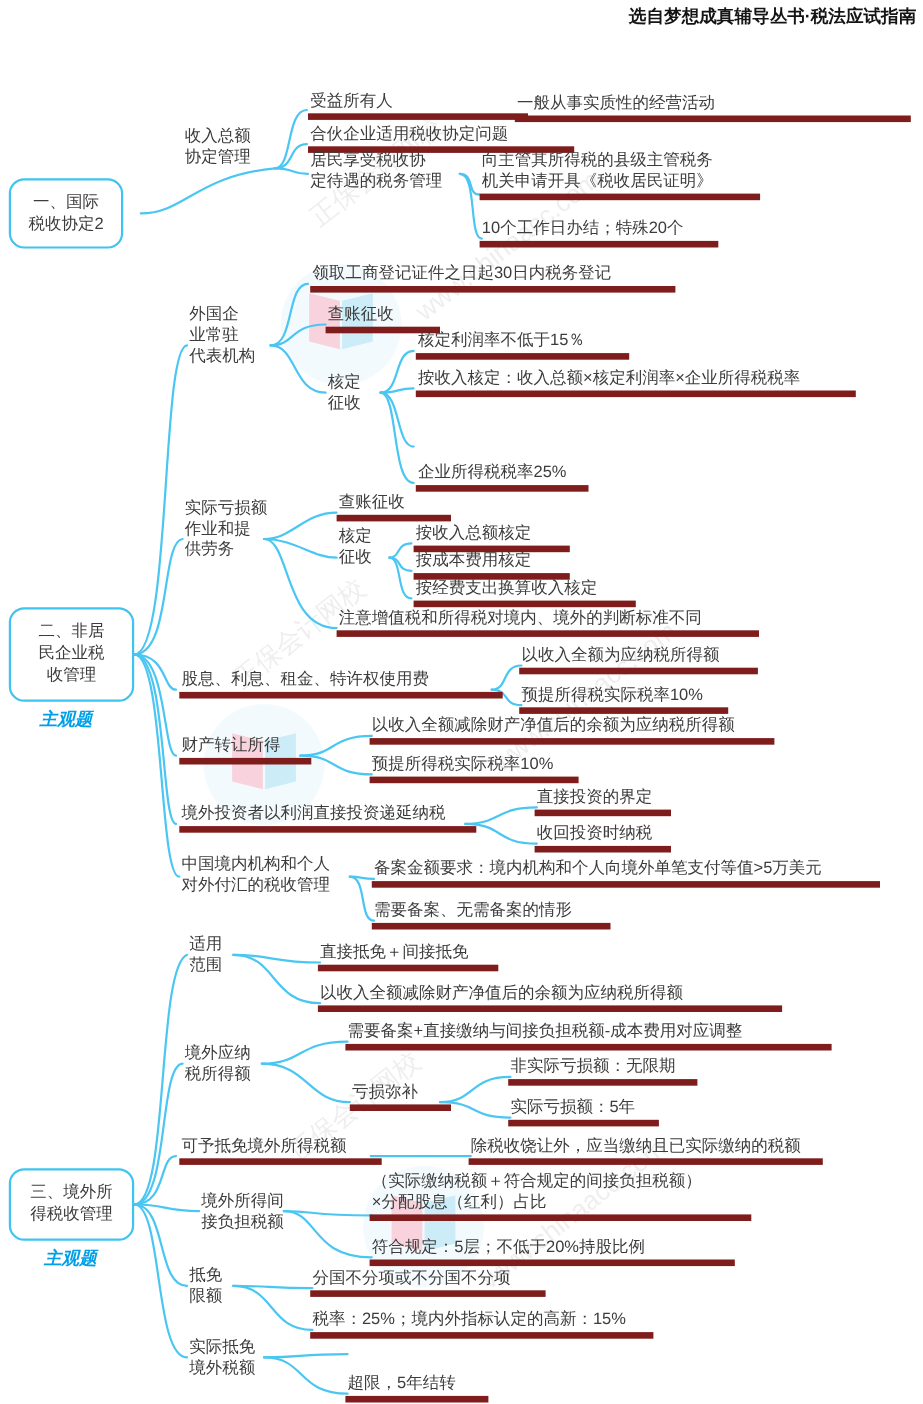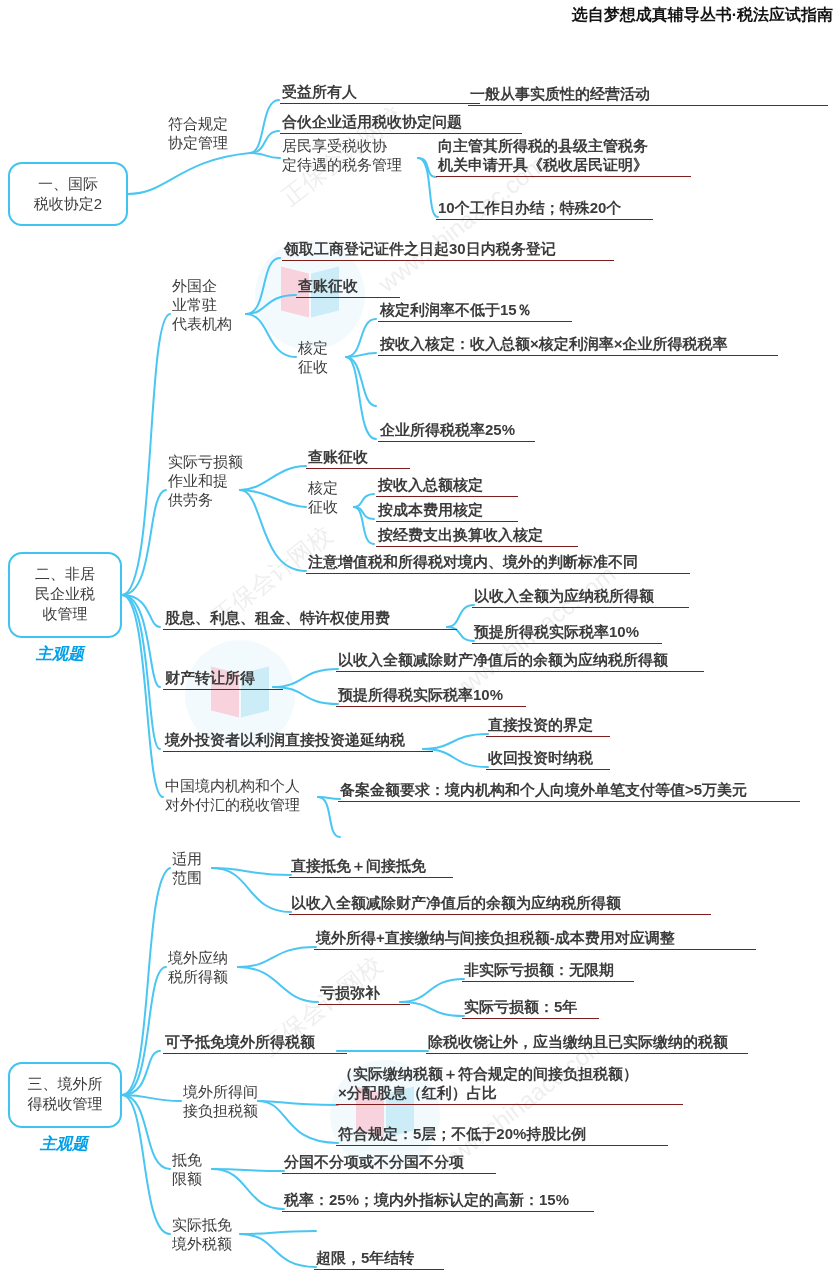--- a/index.html
+++ b/index.html
@@ -2,21 +2,21 @@
 <html><head>
 <meta charset="utf-8">
 <style>
   html,body{margin:0;padding:0;background:#fff;}
   .stage{position:relative;width:839px;height:1276px;background:#fff;overflow:hidden;
          font-family:"Liberation Sans","DejaVu Sans",sans-serif;color:#3c3c3c;}
   .hdr{position:absolute;top:5px;right:6px;font-size:16px;font-weight:bold;color:#141414;z-index:4;}
   .node{position:absolute;border:2px solid #3fc3f0;border-radius:14px;background:#fff;
         text-align:center;font-size:15px;line-height:20px;padding:10px 6px;box-sizing:border-box;z-index:3;}
   .lbl{position:absolute;font-size:15px;line-height:19px;white-space:nowrap;z-index:2;}
-  .u{border-bottom:1px solid #7f1d1d;padding:0 8px 2px 2px;display:inline-block;font-weight:bold;}
+  .u{border-bottom:6px solid #7f1d1d;padding:0 8px 2px 2px;display:inline-block;}
   .badge{position:absolute;color:#00a0e9;font-weight:bold;font-style:italic;font-size:16px;z-index:3;}
   svg.wires{position:absolute;left:0;top:0;z-index:1;}
   svg.wires path{fill:none;stroke:#4ac6f2;stroke-width:2;stroke-linecap:round;}
   .wm{position:absolute;color:#9a9a9a;opacity:.16;font-size:24px;white-space:nowrap;
       transform:rotate(-38deg);z-index:0;}
   .logo{position:absolute;width:110px;height:110px;border-radius:50%;background:#e9f6fc;opacity:.5;z-index:0;}
   .logo::before{content:"";position:absolute;left:26px;top:30px;width:28px;height:44px;
       background:#f2a9bd;transform:skewY(14deg);}
   .logo::after{content:"";position:absolute;left:56px;top:30px;width:28px;height:44px;
       background:#9adcf2;transform:skewY(-14deg);}
@@ -94,26 +94,26 @@
     <path d="M258,1101 C288,1101 280,1105 338,1105"></path>
     <path d="M258,1101 C290,1101 282,1143 338,1143"></path>
     <path d="M212,1169 C246,1169 244,1171 284,1171"></path>
     <path d="M212,1169 C250,1169 244,1209 284,1209"></path>
     <path d="M240,1234 C276,1234 270,1231 316,1231"></path>
     <path d="M240,1234 C278,1234 270,1267 316,1267"></path>
   </svg>
 
   <div class="hdr">选自梦想成真辅导丛书·税法应试指南</div>
 
-  <div class="node" style="left:8px;top:162px;width:120px;height:64px">
+  <div class="node" style="left:8px;top:162px;width:104px;height:64px">
     <span style="display:block">一、国际</span>
     <span style="display:block">税收协定2</span>
   </div>
   <div class="lbl" style="left:168px;top:114px">
-    <span style="display:block">符合规定</span>
+    <span style="display:block">收入总额</span>
       <span style="display:block">协定管理</span>
   </div>
   <div class="lbl" style="left:280px;top:82px"><span class="u" style="min-width:190px">受益所有人</span></div>
   <div class="lbl" style="left:280px;top:112px"><span class="u" style="min-width:232px">合伙企业适用税收协定问题</span></div>
   <div class="lbl" style="left:468px;top:84px"><span class="u" style="min-width:350px">一般从事实质性的经营活动</span></div>
   <div class="lbl" style="left:282px;top:136px">
     <span style="display:block">居民享受税收协</span>
       <span style="display:block">定待遇的税务管理</span>
   </div>
   <div class="lbl" style="left:436px;top:136px"><span class="u" style="min-width:245px">
@@ -168,39 +168,40 @@
 
   <div class="lbl" style="left:163px;top:730px"><span class="u" style="min-width:260px">境外投资者以利润直接投资递延纳税</span></div>
   <div class="lbl" style="left:486px;top:715px"><span class="u" style="min-width:114px">直接投资的界定</span></div>
   <div class="lbl" style="left:486px;top:748px"><span class="u" style="min-width:114px">收回投资时纳税</span></div>
 
   <div class="lbl" style="left:165px;top:776px">
     <span style="display:block">中国境内机构和个人</span>
       <span style="display:block">对外付汇的税收管理</span>
   </div>
   <div class="lbl" style="left:338px;top:780px"><span class="u" style="min-width:452px">备案金额要求：境内机构和个人向境外单笔支付等值&gt;5万美元</span></div>
+  <div class="lbl" style="left:338px;top:818px"><span class="u" style="min-width:207px">需要备案、无需备案的情形</span></div>
 
   <div class="node" style="left:8px;top:1062px;width:114px;height:66px">
     <span style="display:block">三、境外所</span>
       <span style="display:block">得税收管理</span>
   </div>
   <div class="badge" style="left:40px;top:1134px">主观题</div>
 
   <div class="lbl" style="left:172px;top:849px">
     <span style="display:block">适用</span>
       <span style="display:block">范围</span>
   </div>
   <div class="lbl" style="left:289px;top:856px"><span class="u" style="min-width:154px">直接抵免＋间接抵免</span></div>
   <div class="lbl" style="left:289px;top:893px"><span class="u" style="min-width:412px">以收入全额减除财产净值后的余额为应纳税所得额</span></div>
 
   <div class="lbl" style="left:168px;top:948px">
     <span style="display:block">境外应纳</span>
       <span style="display:block">税所得额</span>
   </div>
-  <div class="lbl" style="left:314px;top:928px"><span class="u" style="min-width:432px">境外所得+直接缴纳与间接负担税额-成本费用对应调整</span></div>
+  <div class="lbl" style="left:314px;top:928px"><span class="u" style="min-width:432px">需要备案+直接缴纳与间接负担税额-成本费用对应调整</span></div>
   <div class="lbl" style="left:318px;top:983px"><span class="u" style="min-width:82px">亏损弥补</span></div>
   <div class="lbl" style="left:462px;top:960px"><span class="u" style="min-width:162px">非实际亏损额：无限期</span></div>
   <div class="lbl" style="left:462px;top:997px"><span class="u" style="min-width:127px">实际亏损额：5年</span></div>
 
   <div class="lbl" style="left:163px;top:1032px"><span class="u" style="min-width:174px">可予抵免境外所得税额</span></div>
   <div class="lbl" style="left:426px;top:1032px"><span class="u" style="min-width:312px">除税收饶让外，应当缴纳且已实际缴纳的税额</span></div>
 
   <div class="lbl" style="left:183px;top:1082px">
     <span style="display:block">境外所得间</span>
       <span style="display:block">接负担税额</span>

